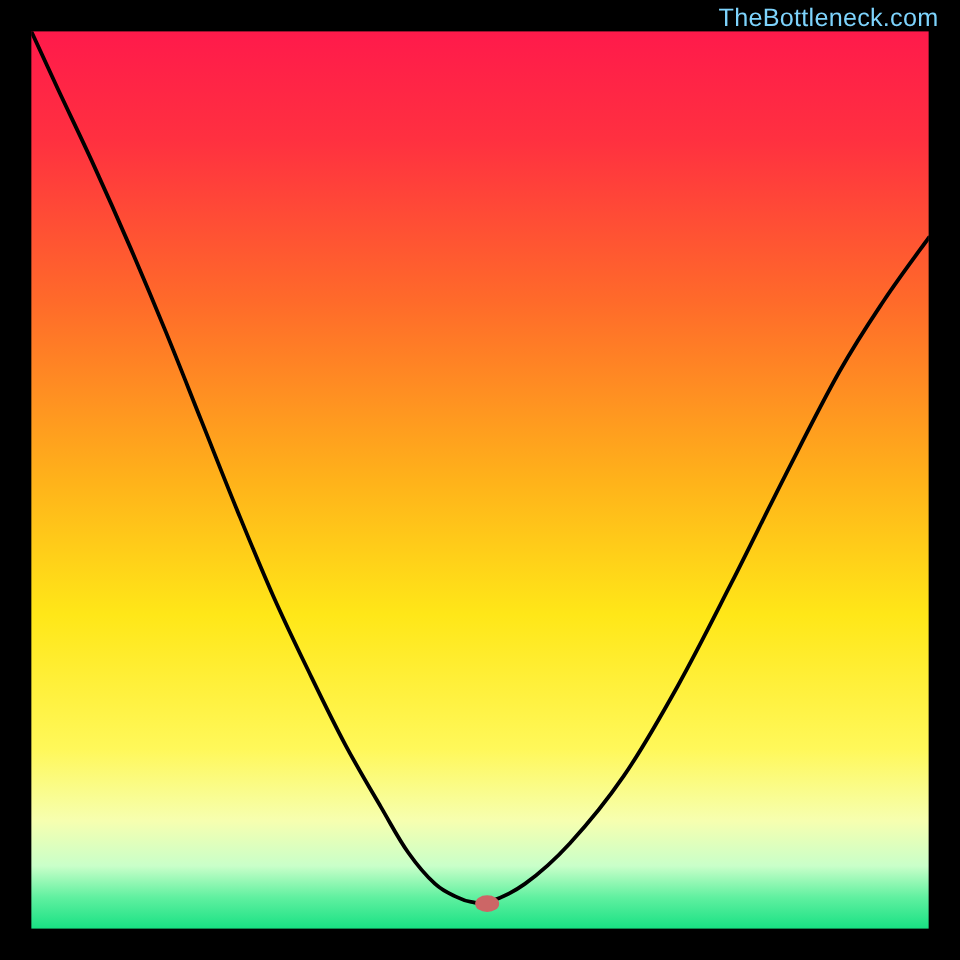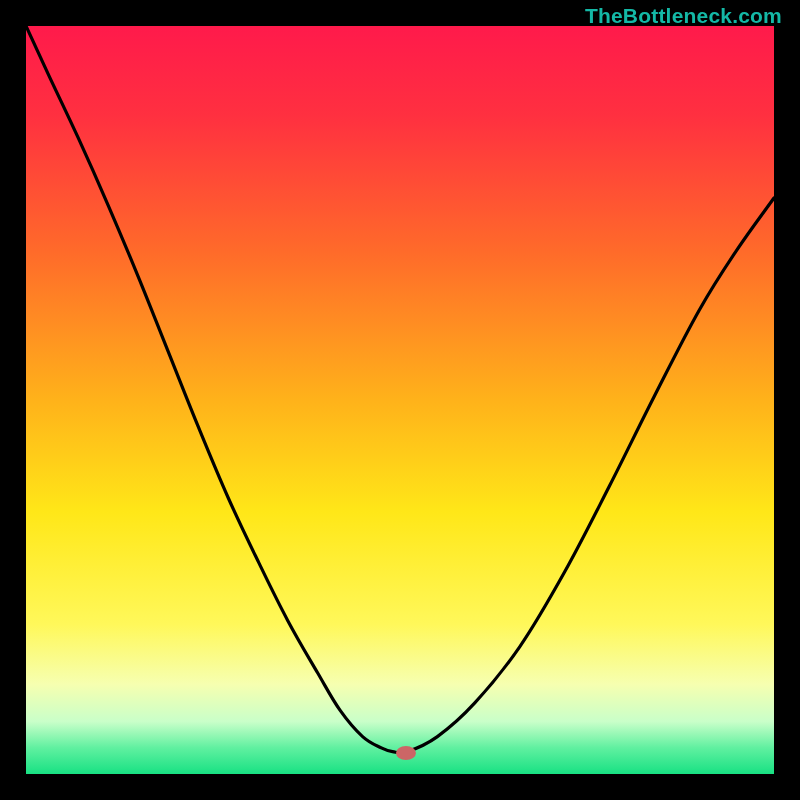--- a/index.html
+++ b/index.html
@@ -23,23 +23,23 @@
     position: absolute;
     left: 0;
     top: 0;
     width: 748px;
     height: 748px;
   }
   .watermark {
     position: absolute;
     top: 4px;
     right: 18px;
-    color: #14b8a6;
+    color: #7dd3fc;
     font-size: 21px;
-    font-weight: 700;
+    font-weight: 400;
     letter-spacing: 0.2px;
     user-select: none;
   }
 </style>
 </head>
 <body>
 
 <div class="frame">
   <svg class="plot" viewBox="0 0 748 748" preserveAspectRatio="none">
     <defs>

